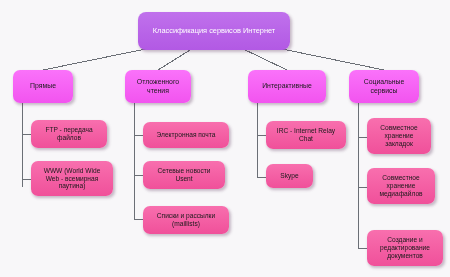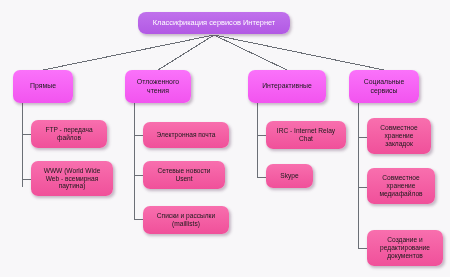--- a/index.html
+++ b/index.html
@@ -100,14 +100,14 @@
 хранение
 закладок</div>
     <div class="node node-leaf" style="left: 367px; top: 168px; width: 68px; height: 36px;">Совместное
 хранение
 медиафайлов</div>
     <div class="node node-leaf" style="left: 367px; top: 230px; width: 76px; height: 36px;">Создание и
 редактирование
 документов</div>
     <div class="node node-cat" style="left: 349px; top: 70px; width: 70px; height: 33px;">Социальные
 сервисы</div>
-    <div class="node node-root" style="left: 138px; top: 12px; width: 152px; height: 22px;">Классификация сервисов Интернет</div>
+    <div class="node node-root" style="left: 138px; top: 12px; width: 152px; height: 38px;">Классификация сервисов Интернет</div>
   </div>
 
 </body></html>

